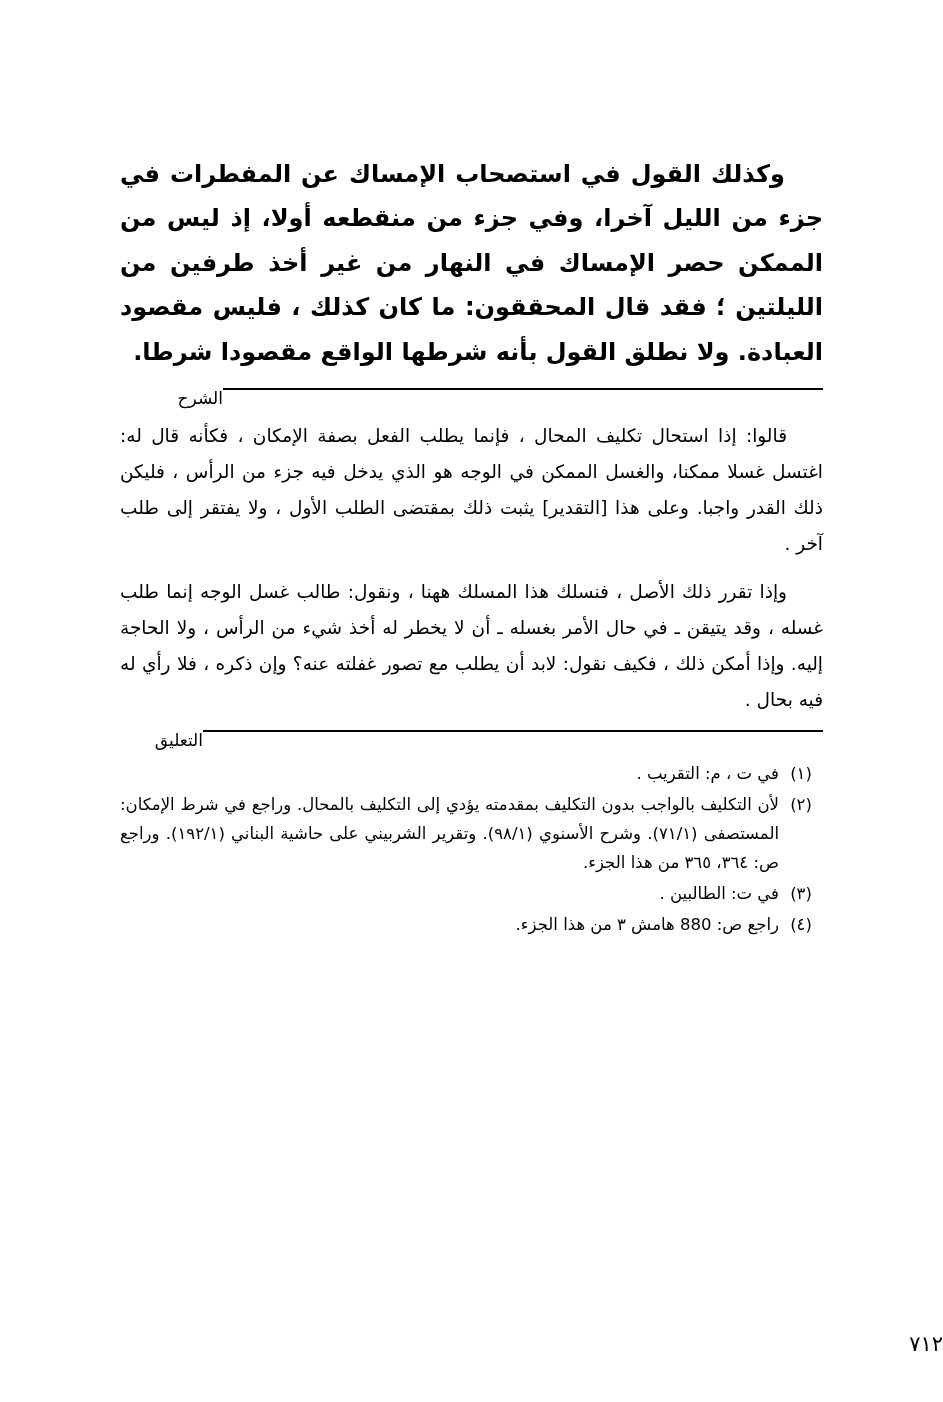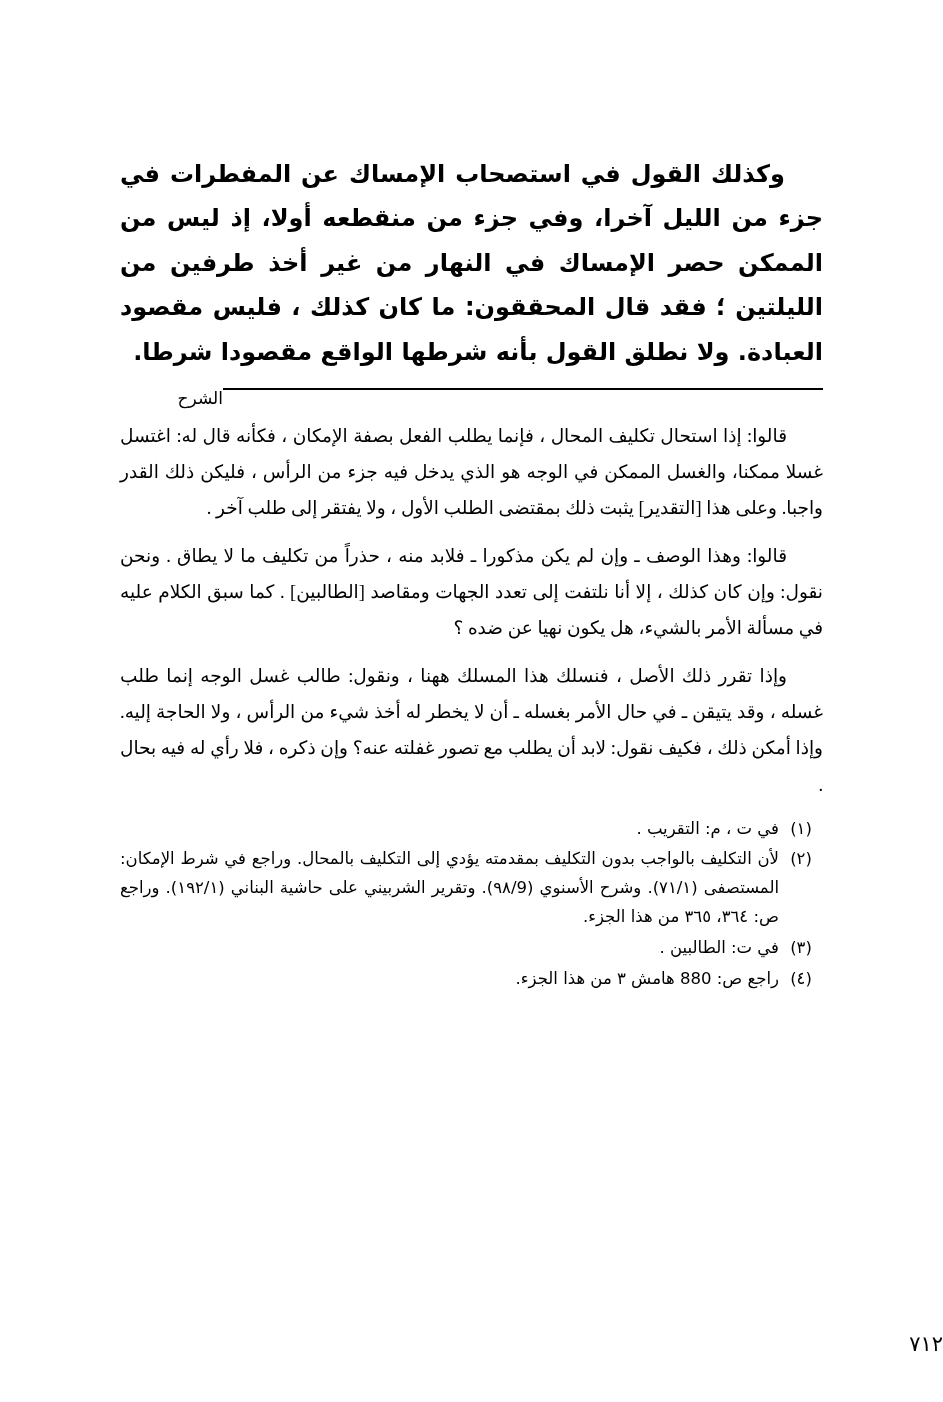--- a/index.html
+++ b/index.html
@@ -69,21 +69,20 @@
     width: 100%;
     justify-content: flex-start;
   }
 
   
   .sharh-body p {
     font-size: 18.5px;
     line-height: 1.95;
     margin: 0 0 12px 0;
     text-align: justify;
-    font-family: Liberation Serif, serif;
   }
   .sharh-body p .indent { display: inline-block; width: 36px; }
 
   
   .footnotes {
     margin-top: 4px;
   }
   .fn-item {
     display: flex;
     flex-direction: row;
@@ -122,33 +121,38 @@
 
   <div class="rule-row sharh">
     <div class="rule-row-inner">
       <div class="rule-line"></div>
       <div class="rule-label">الشرح</div>
     </div>
   </div>
 
   <div class="sharh-body">
     <p><span class="indent"></span><span>قالوا: إذا استحال تكليف المحال ، فإنما يطلب الفعل بصفة الإمكان ، فكأنه قال له: اغتسل غسلا ممكنا، والغسل الممكن في الوجه هو الذي يدخل فيه جزء من الرأس ، فليكن ذلك القدر واجبا. وعلى هذا [التقدير] يثبت ذلك بمقتضى الطلب الأول ، ولا يفتقر إلى طلب آخر .</span></p>
-    <p><span class="indent"></span><span>قالوا: وهذا الوصف ـ وإن لم يكن مذكورا ـ فلابد منه ، حذراً من تكليف ما لا يطاق . ونحن نقول: وإن كان كذلك ، إلا أنا نلتفت إلى تعدد الجهات ومقاصد [الطالبين] . كما سبق الكلام عليه في مسألة الأمر بالشيء، هل يكون نهيا عن ضده ؟</span></p>
     <p><span class="indent"></span><span>وإذا تقرر ذلك الأصل ، فنسلك هذا المسلك ههنا ، ونقول: طالب غسل الوجه إنما طلب غسله ، وقد يتيقن ـ في حال الأمر بغسله ـ أن لا يخطر له أخذ شيء من الرأس ، ولا الحاجة إليه. وإذا أمكن ذلك ، فكيف نقول: لابد أن يطلب مع تصور غفلته عنه؟ وإن ذكره ، فلا رأي له فيه بحال .</span></p>
   </div>
 
+  <div class="rule-row taliq">
+    <div class="rule-row-inner">
+      <div class="rule-line"></div>
+      <div class="rule-label">التعليق</div>
+    </div>
+  </div>
 
   <div class="footnotes">
     <div class="fn-item">
       <div class="fn-num">(١)</div>
       <div class="fn-text">في ت ، م: التقريب .</div>
     </div>
     <div class="fn-item">
       <div class="fn-num">(٢)</div>
-      <div class="fn-text">لأن التكليف بالواجب بدون التكليف بمقدمته يؤدي إلى التكليف بالمحال. وراجع في شرط الإمكان: المستصفى (٧١/١). وشرح الأسنوي (٩٨/9). وتقرير الشربيني على حاشية البناني (١٩٢/١). وراجع ص: ٣٦٤، ٣٦٥ من هذا الجزء.</div>
+      <div class="fn-text">لأن التكليف بالواجب بدون التكليف بمقدمته يؤدي إلى التكليف بالمحال. وراجع في شرط الإمكان: المستصفى (٧١/١). وشرح الأسنوي (٩٨/١). وتقرير الشربيني على حاشية البناني (١٩٢/١). وراجع ص: ٣٦٤، ٣٦٥ من هذا الجزء.</div>
     </div>
     <div class="fn-item">
       <div class="fn-num">(٣)</div>
       <div class="fn-text">في ت: الطالبين .</div>
     </div>
     <div class="fn-item">
       <div class="fn-num">(٤)</div>
       <div class="fn-text">راجع ص: 880 هامش ٣ من هذا الجزء.</div>
     </div>
   </div>

